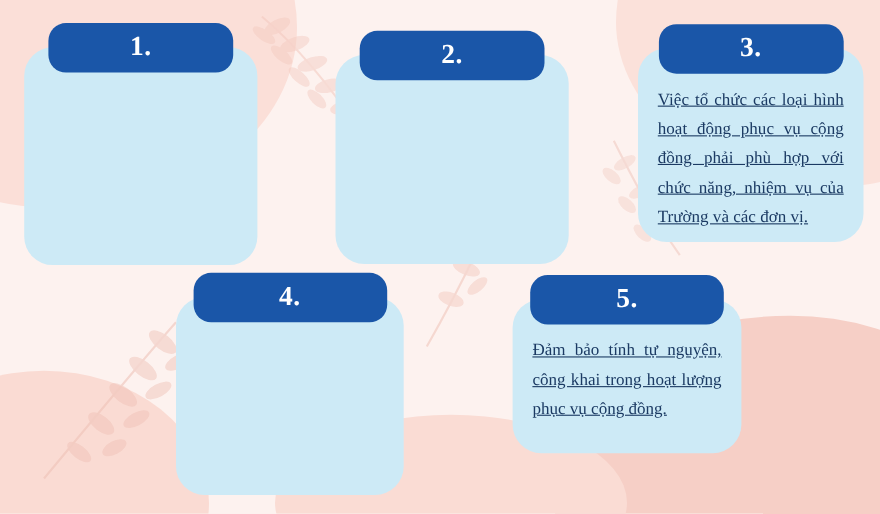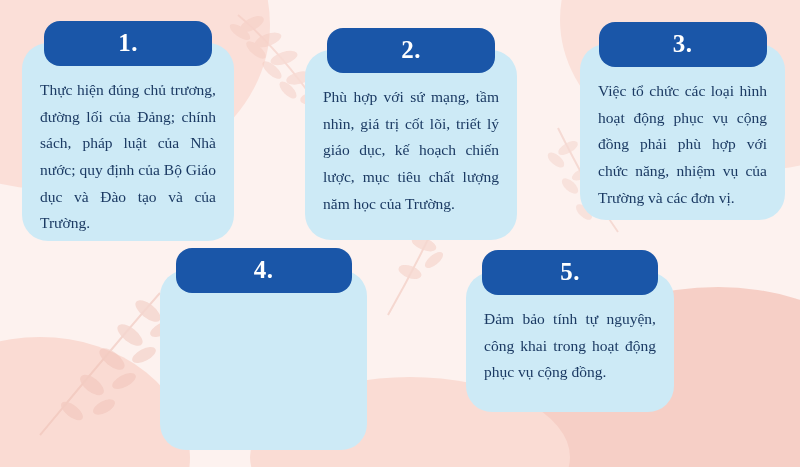--- a/index.html
+++ b/index.html
@@ -102,21 +102,21 @@
   #card-1 .badge { width: 168px; top: -22px; }
   #card-2 { left: 305px; top: 50px;  width: 212px; height: 190px; }
   #card-2 .badge { width: 168px; top: -22px; }
   #card-3 { left: 580px; top: 44px;  width: 205px; height: 176px; }
   #card-3 .badge { width: 168px; top: -22px; }
   #card-4 { left: 160px; top: 270px; width: 207px; height: 180px; }
   #card-4 .badge { width: 176px; top: -22px; }
   #card-5 { left: 466px; top: 272px; width: 208px; height: 140px; }
   #card-5 .badge { width: 176px; top: -22px; }
 
-  #card-3 .body, #card-5 .body { text-align: justify; }
+  #card-3 .body, #card-5 .body { text-align: justify; text-decoration: underline; }
 </style>
 </head>
 <body>
 
 <div id="stage">
 
   <div class="blob blob-tl"></div>
   <div class="blob blob-tr"></div>
   <div class="blob blob-bl"></div>
   <div class="blob blob-br"></div>
@@ -182,35 +182,33 @@
       <ellipse cx="42" cy="54" rx="11" ry="5" transform="rotate(-26 42 54)"></ellipse>
       <ellipse cx="56" cy="80" rx="11" ry="5" transform="rotate(-22 56 80)"></ellipse>
       <ellipse cx="16" cy="40" rx="10" ry="5" transform="rotate(40 16 40)"></ellipse>
       <ellipse cx="30" cy="66" rx="10" ry="5" transform="rotate(42 30 66)"></ellipse>
       <ellipse cx="44" cy="92" rx="10" ry="5" transform="rotate(44 44 92)"></ellipse>
     </g>
   </svg>
 
   <div class="card" id="card-1">
     <div class="badge">1.</div>
-    <div class="body">Thực hiện đúng chủ trương, đường lối của Đảng; chính sách, pháp luật của Nhà nước; quy định của Bộ Giáo dục và Đào tạo và của Trường.</div>
   </div>
 
   <div class="card" id="card-2">
     <div class="badge">2.</div>
-    <div class="body">Phù hợp với sứ mạng, tầm nhìn, giá trị cốt lõi, triết lý giáo dục, kế hoạch chiến lược, mục tiêu chất lượng năm học của Trường.</div>
   </div>
 
   <div class="card" id="card-3">
     <div class="badge">3.</div>
     <div class="body">Việc tổ chức các loại hình hoạt động phục vụ cộng đồng phải phù hợp với chức năng, nhiệm vụ của Trường và các đơn vị.</div>
   </div>
 
   <div class="card" id="card-4">
     <div class="badge">4.</div>
   </div>
 
   <div class="card" id="card-5">
     <div class="badge">5.</div>
-    <div class="body">Đảm bảo tính tự nguyện, công khai trong hoạt động phục vụ cộng đồng.</div>
+    <div class="body">Đảm bảo tính tự nguyện, công khai trong hoạt lượng phục vụ cộng đồng.</div>
   </div>
 
 </div>
 
 </body></html>

